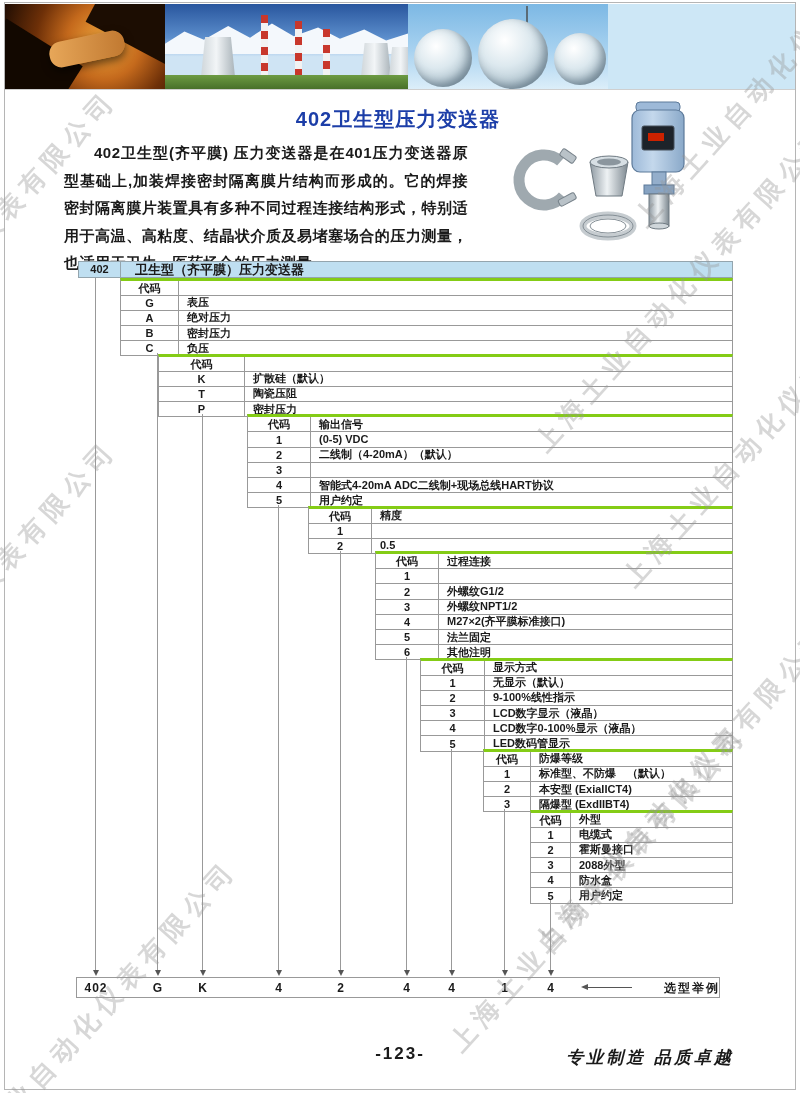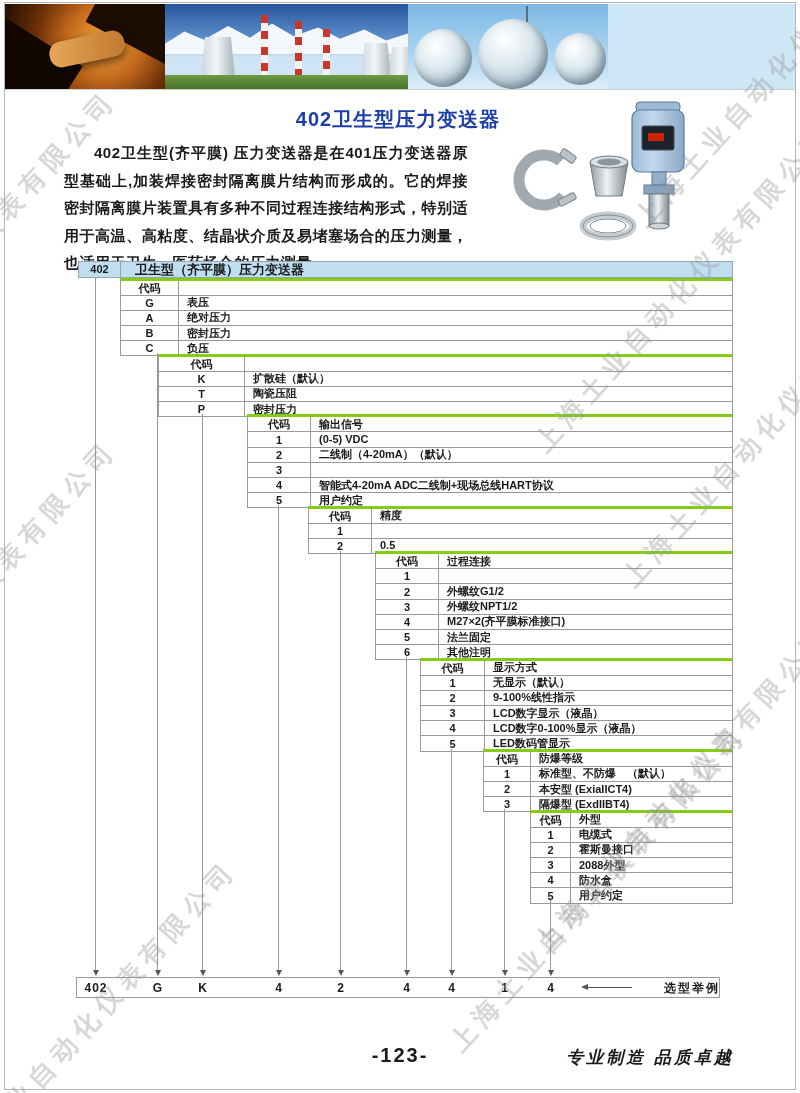--- a/index.html
+++ b/index.html
@@ -83,21 +83,21 @@
     border:1px solid #999; z-index:2; }
   .example-val { position:absolute; top:3px; transform:translateX(-50%); font-size:12px;
     font-weight:600; letter-spacing:1px; }
   .example-arrow-line { position:absolute; left:587px; top:987px; width:45px; height:1px; background:#555; z-index:3; }
   .example-arrow-head { position:absolute; left:581px; top:984px; width:0; height:0;
     border-top:3.5px solid transparent; border-bottom:3.5px solid transparent; border-right:7px solid #555; z-index:3; }
   .example-label { position:absolute; left:640px; top:980px; font-size:12px; font-weight:bold; z-index:3; letter-spacing:2px;margin-left:24px; }
 
   
   .page-number { position:absolute; left:0; top:1044px; width:800px; text-align:center;
-    font-size:20px; font-weight:bold; letter-spacing:2px; z-index:2; }
+    font-size:17px; font-weight:bold; letter-spacing:2px; z-index:2; }
   .slogan { position:absolute; right:66px; top:1046px; font-size:17px; font-weight:bold;
     font-style:italic; letter-spacing:3px; z-index:2; }
 
   
   .watermark { position:absolute; font-size:26px; letter-spacing:7px; color:rgba(150,150,150,.38);
     white-space:nowrap; transform:rotate(-48deg); transform-origin:left center; z-index:5;
     font-weight:600; pointer-events:none; }
 </style>
 </head>
 <body>

